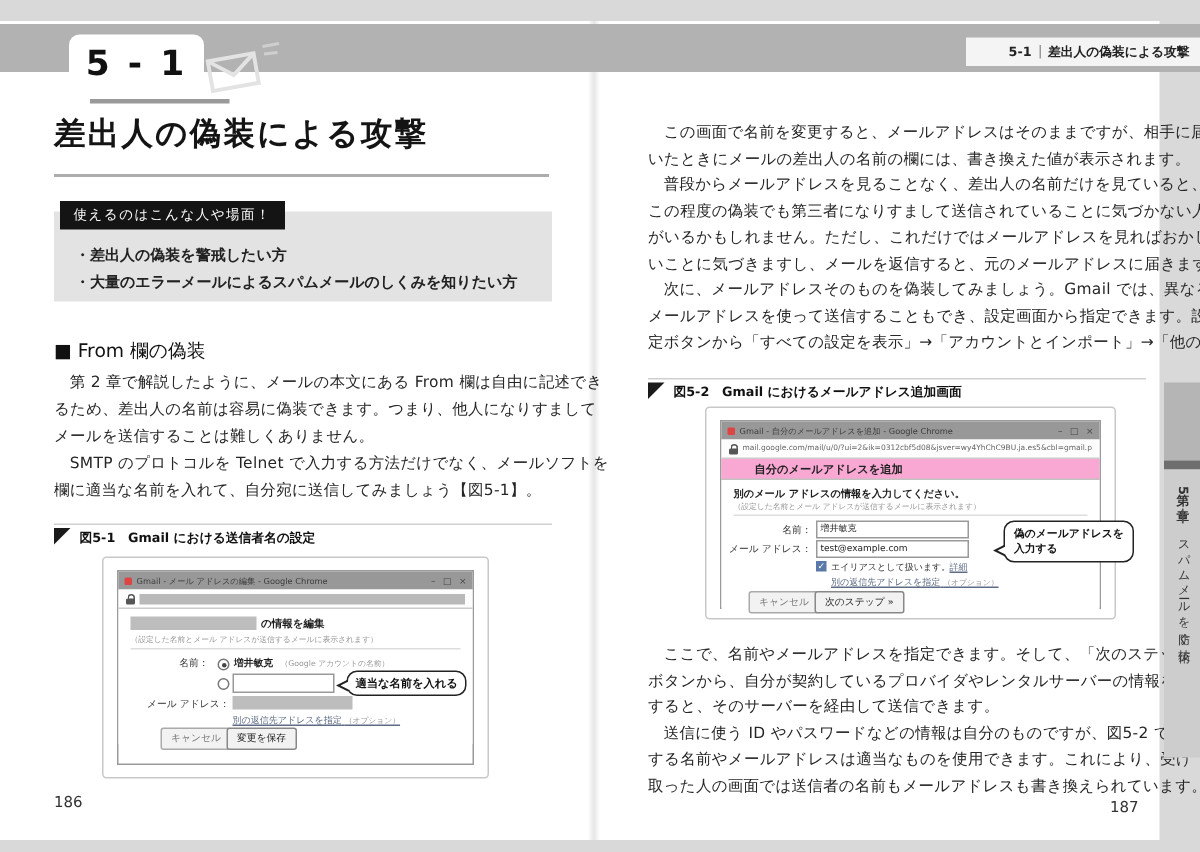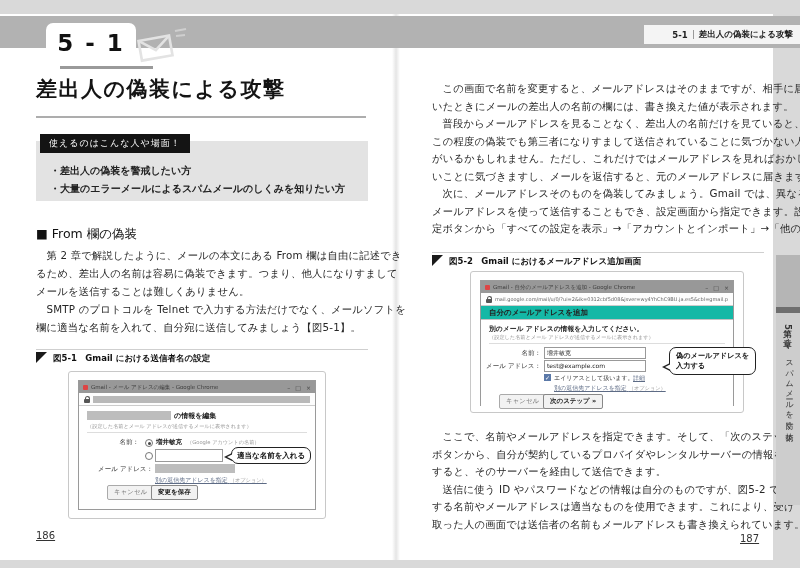--- a/index.html
+++ b/index.html
@@ -40,55 +40,55 @@
         font-size:5.5px;color:#3d3d3d;white-space:nowrap;overflow:hidden;}
   .fav{width:5px;height:5px;background:#d44;flex:0 0 auto;border-radius:1px;}
   .tctrl{margin-left:auto;display:flex;gap:5px;font-size:6px;color:#474747;}
   .ubar{height:12px;background:#fdfdfd;border-bottom:1px solid #ccc;display:flex;align-items:center;gap:3px;padding:0 5px;}
   .lockwrap{position:relative;width:6px;height:6px;flex:0 0 auto;}
   .lockbody{position:absolute;left:0;top:3px;width:6px;height:4px;background:#555;border-radius:1px;}
   .lockarc{position:absolute;left:1px;top:0;width:3px;height:3px;border:1px solid #555;border-bottom:none;border-radius:3px 3px 0 0;}
   .redact{background:#bdbdbd;}
   .urlredact{flex:1;height:7px;background:#b9b9b9;}
   .urltext{font-size:5px;color:#666;white-space:nowrap;overflow:hidden;}
-  .dhead{height:13px;background:#14b8a6;border-bottom:1px solid #c2c2c2;display:flex;align-items:center;
-         padding:0 8px;font-size:7.5px;font-weight:bold;color:#222;white-space:nowrap;}
+  .dhead{height:13px;background:#f9a8d4;border-bottom:1px solid #c2c2c2;display:flex;align-items:center;
+         padding:0 22px;font-size:7.5px;font-weight:bold;color:#222;white-space:nowrap;}
   .dbody{position:relative;background:#fff;}
   .flbl{position:absolute;font-size:6.5px;color:#333;text-align:right;white-space:nowrap;}
   .fnote{position:absolute;font-size:5.2px;color:#979797;white-space:nowrap;}
   .fbold{position:absolute;font-size:6.8px;font-weight:bold;color:#1d1d1d;white-space:nowrap;}
   .fhr{position:absolute;left:8px;right:8px;border-top:1px solid #ddd;}
   .radio{position:absolute;width:6px;height:6px;border:1px solid #777;border-radius:50%;background:#fff;}
   .radio.sel::after{content:"";position:absolute;left:1.5px;top:1.5px;width:3px;height:3px;border-radius:50%;background:#444;}
   .finput{position:absolute;border:1px solid #999;background:#fff;font-size:6px;color:#222;
           line-height:10px;padding:0 2px;white-space:nowrap;overflow:hidden;}
   .flink{position:absolute;font-size:6px;color:#5d6b85;text-decoration:underline;white-space:nowrap;}
   .fopt{font-size:5.2px;color:#999;text-decoration:none;}
   .fbtn{position:absolute;font-size:6.5px;color:#777;background:#f2f2f2;border:1px solid #aaa;border-radius:2px;
         padding:2px 6px;white-space:nowrap;}
-  .fbtn.primary{color:#1b1b1b;font-weight:bold;border-color:#888;}
+  .fbtn.primary{color:#1b1b1b;font-weight:normal;border-color:#888;}
   .cbx{position:absolute;width:7px;height:7px;background:#5b79a8;color:#fff;font-size:6px;line-height:7px;text-align:center;}
   .ftext{position:absolute;font-size:6px;color:#333;white-space:nowrap;}
   
   .callout{position:absolute;background:#fff;border:1.5px solid #222;border-radius:7px;
            font-weight:bold;color:#111;white-space:nowrap;z-index:3;}
   .callout::before{content:"";position:absolute;left:-8px;top:var(--ty,8px);
                    border-top:4px solid transparent;border-bottom:4px solid transparent;border-right:8px solid #222;}
   .callout::after{content:"";position:absolute;left:-5px;top:calc(var(--ty,8px) + 1px);
                   border-top:3px solid transparent;border-bottom:3px solid transparent;border-right:6px solid #fff;}
   
   .tab-top{position:absolute;left:776px;top:255px;width:24px;height:52px;background:#b5b5b5;}
   .tab-bar{position:absolute;left:776px;top:307px;width:24px;height:6px;background:#6e6e6e;}
   .tab-body{position:absolute;left:776px;top:313px;width:24px;height:192px;background:#cdcdcd;
             display:flex;flex-direction:column;align-items:center;padding-top:9px;box-sizing:border-box;}
   .vtext{writing-mode:vertical-rl;color:#333;}
   .tab-chapter{font-size:8.5px;font-weight:bold;letter-spacing:2px;}
   .tab-div{width:1px;height:10px;background:#555;margin:5px 0;}
   .tab-title{font-size:8px;letter-spacing:1px;}
-  .pagenum{position:absolute;font-size:10px;color:#333;text-decoration:underline;}
+  .pagenum{position:absolute;font-size:10px;color:#333;}
 </style>
 </head>
 <body>
 
 <div class="stage">
   <div class="paper"></div>
   <div class="gutter"></div>
   <div class="band"></div>
 
   <div class="badge">5 - 1</div>

